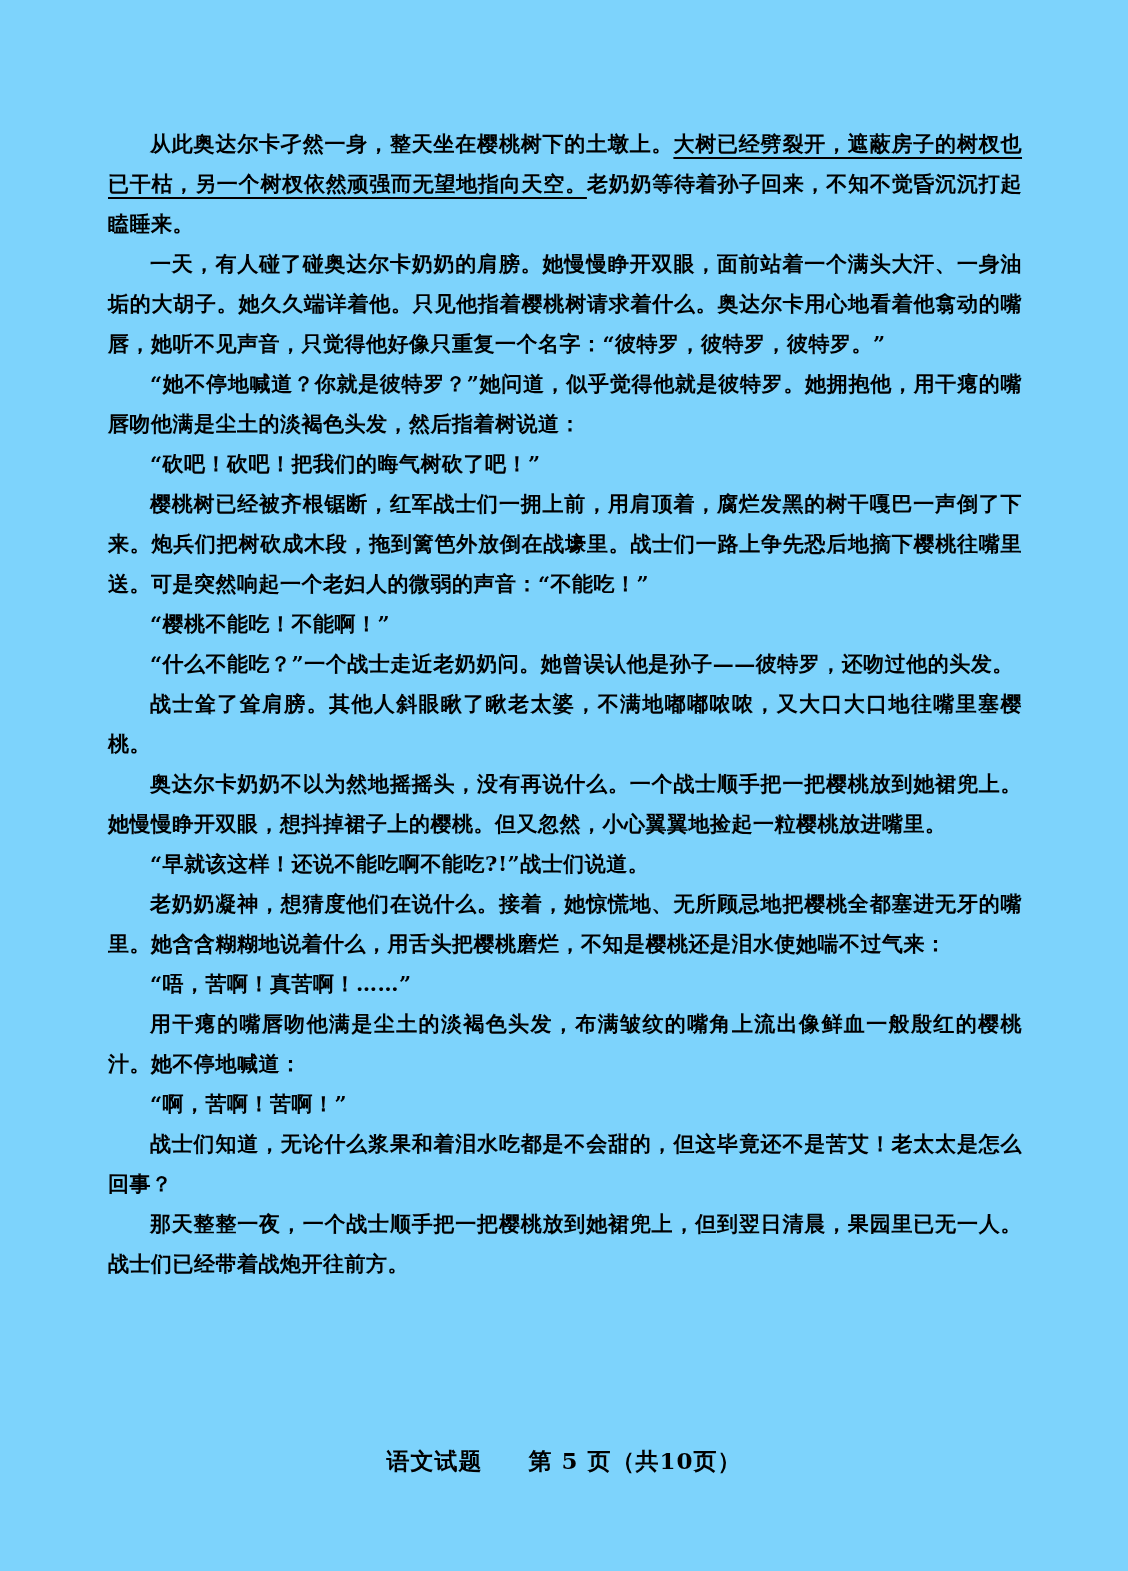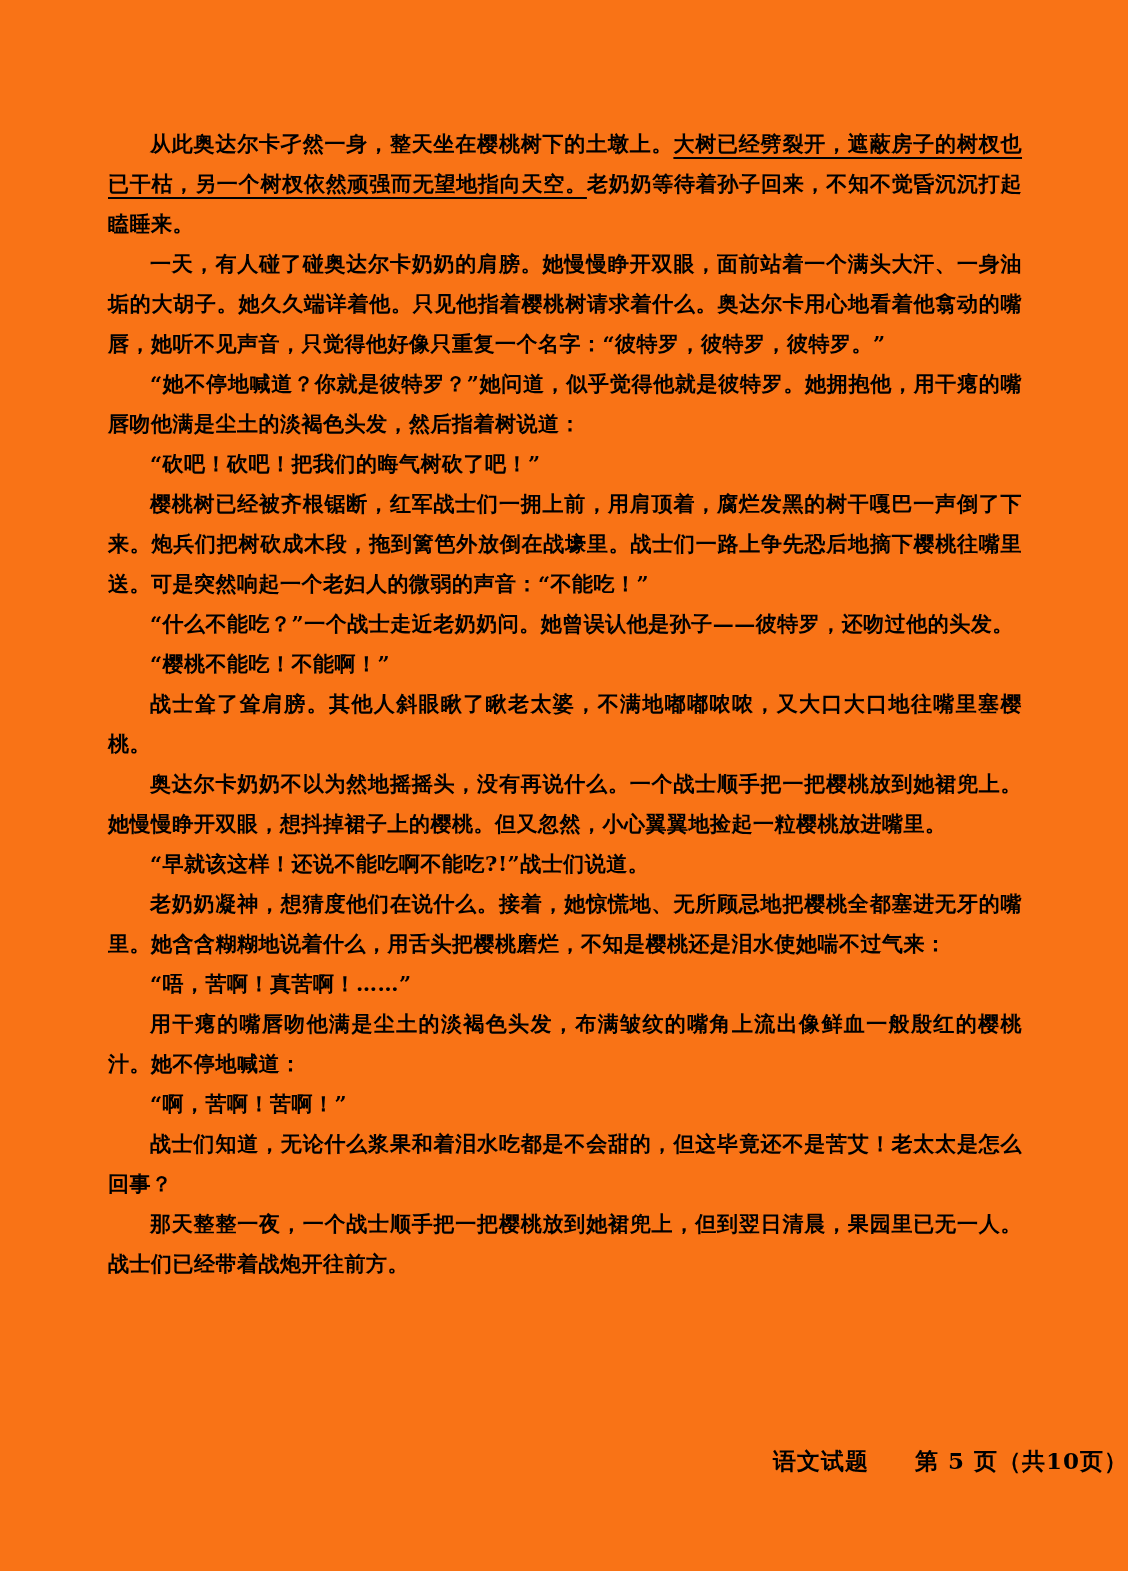--- a/index.html
+++ b/index.html
@@ -11,21 +11,21 @@
     width: 1128px;
     height: 1571px;
     font-family: "DejaVu Serif", "Liberation Serif", serif;
     color: #000000;
     overflow: hidden;
   }
   .sheet {
     position: relative;
     width: 1128px;
     height: 1571px;
-    background: #f97316;
+    background: #7dd3fc;
   }
   .passage {
     position: absolute;
     top: 124px;
     left: 108px;
     width: 914px;
     font-size: 21px;
     line-height: 40px;
     font-weight: 700;
     text-align: justify;
@@ -39,42 +39,42 @@
   .u {
     text-decoration: underline;
     text-decoration-thickness: 2px;
     text-underline-offset: 6px;
   }
   .footer {
     position: absolute;
     top: 1446px;
     left: 0;
     width: 1128px;
-    text-align: right;
+    text-align: center;
     font-size: 23px;
     font-weight: 700;
     letter-spacing: 1px;
   }
   .footer .gap {
     display: inline-block;
     width: 2em;
   }
 </style>
 </head>
 <body>
 
 <div class="sheet">
   <div class="passage">
       <p class="para"><span>从此奥达尔卡孑然一身，整天坐在樱桃树下的土墩上。</span><span class="u">大树已经劈裂开，遮蔽房子的树杈也已干枯，另一个树杈依然顽强而无望地指向天空。</span><span>老奶奶等待着孙子回来，不知不觉昏沉沉打起瞌睡来。</span></p>
       <p class="para"><span>一天，有人碰了碰奥达尔卡奶奶的肩膀。她慢慢睁开双眼，面前站着一个满头大汗、一身油垢的大胡子。她久久端详着他。只见他指着樱桃树请求着什么。奥达尔卡用心地看着他翕动的嘴唇，她听不见声音，只觉得他好像只重复一个名字：“彼特罗，彼特罗，彼特罗。”</span></p>
       <p class="para"><span>“她不停地喊道？你就是彼特罗？”她问道，似乎觉得他就是彼特罗。她拥抱他，用干瘪的嘴唇吻他满是尘土的淡褐色头发，然后指着树说道：</span></p>
       <p class="para"><span>“砍吧！砍吧！把我们的晦气树砍了吧！”</span></p>
       <p class="para"><span>樱桃树已经被齐根锯断，红军战士们一拥上前，用肩顶着，腐烂发黑的树干嘎巴一声倒了下来。炮兵们把树砍成木段，拖到篱笆外放倒在战壕里。战士们一路上争先恐后地摘下樱桃往嘴里送。可是突然响起一个老妇人的微弱的声音：“不能吃！”</span></p>
+      <p class="para"><span>“樱桃不能吃！不能啊！”</span></p>
       <p class="para"><span>“什么不能吃？”一个战士走近老奶奶问。她曾误认他是孙子——彼特罗，还吻过他的头发。</span></p>
-      <p class="para"><span>“樱桃不能吃！不能啊！”</span></p>
       <p class="para"><span>战士耸了耸肩膀。其他人斜眼瞅了瞅老太婆，不满地嘟嘟哝哝，又大口大口地往嘴里塞樱桃。</span></p>
       <p class="para"><span>奥达尔卡奶奶不以为然地摇摇头，没有再说什么。一个战士顺手把一把樱桃放到她裙兜上。她慢慢睁开双眼，想抖掉裙子上的樱桃。但又忽然，小心翼翼地捡起一粒樱桃放进嘴里。</span></p>
       <p class="para"><span>“早就该这样！还说不能吃啊不能吃?!”战士们说道。</span></p>
       <p class="para"><span>老奶奶凝神，想猜度他们在说什么。接着，她惊慌地、无所顾忌地把樱桃全都塞进无牙的嘴里。她含含糊糊地说着什么，用舌头把樱桃磨烂，不知是樱桃还是泪水使她喘不过气来：</span></p>
       <p class="para"><span>“唔，苦啊！真苦啊！……”</span></p>
       <p class="para"><span>用干瘪的嘴唇吻他满是尘土的淡褐色头发，布满皱纹的嘴角上流出像鲜血一般殷红的樱桃汁。她不停地喊道：</span></p>
       <p class="para"><span>“啊，苦啊！苦啊！”</span></p>
       <p class="para"><span>战士们知道，无论什么浆果和着泪水吃都是不会甜的，但这毕竟还不是苦艾！老太太是怎么回事？</span></p>
       <p class="para"><span>那天整整一夜，一个战士顺手把一把樱桃放到她裙兜上，但到翌日清晨，果园里已无一人。战士们已经带着战炮开往前方。</span></p>
     </div>

